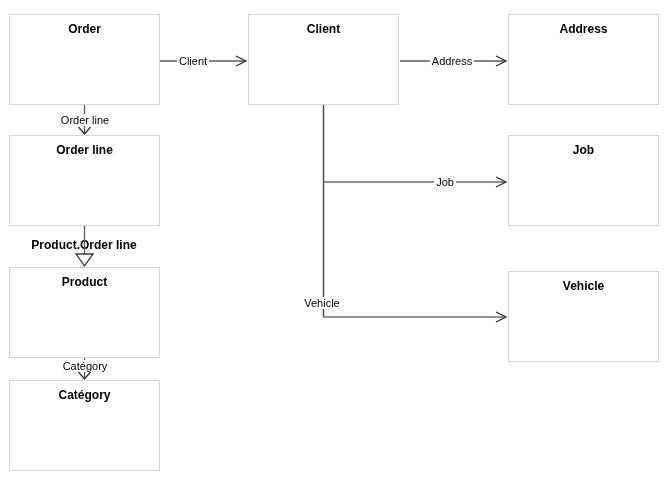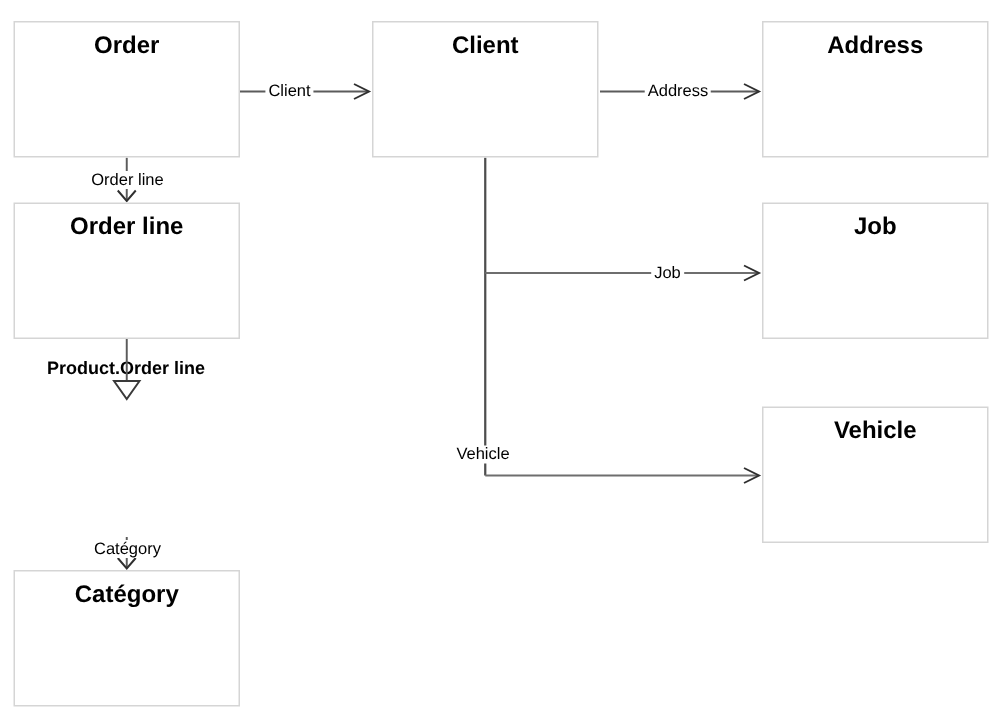--- a/index.html
+++ b/index.html
@@ -30,21 +30,21 @@
     background: #ffffff;
     border: 1px solid #d5d5d5;
     box-sizing: content-box;
     z-index: 2;
   }
   .node-title {
     display: block;
     width: 100%;
     margin-top: 7px;
     text-align: center;
-    font-size: 16px;
+    font-size: 12px;
     font-weight: bold;
     color: #000000;
   }
   .edge-label {
     position: absolute;
     z-index: 3;
     font-size: 11px;
     color: #000000;
     background: #ffffff;
     padding: 0 2px;
@@ -130,20 +130,23 @@
   </div>
   <div class="node" id="node-address">
     <span class="node-title">Address</span>
   </div>
   <div class="node" id="node-orderline">
     <span class="node-title">Order line</span>
   </div>
   <div class="node" id="node-job">
     <span class="node-title">Job</span>
   </div>
+  <div class="node" id="node-product">
+    <span class="node-title">Product</span>
+  </div>
   <div class="node" id="node-vehicle">
     <span class="node-title">Vehicle</span>
   </div>
   <div class="node" id="node-category">
     <span class="node-title">Catégory</span>
   </div>
 
   <div class="edge-label" id="lbl-client">Client</div>
   <div class="edge-label" id="lbl-address">Address</div>
   <div class="edge-label" id="lbl-orderline">Order line</div>

